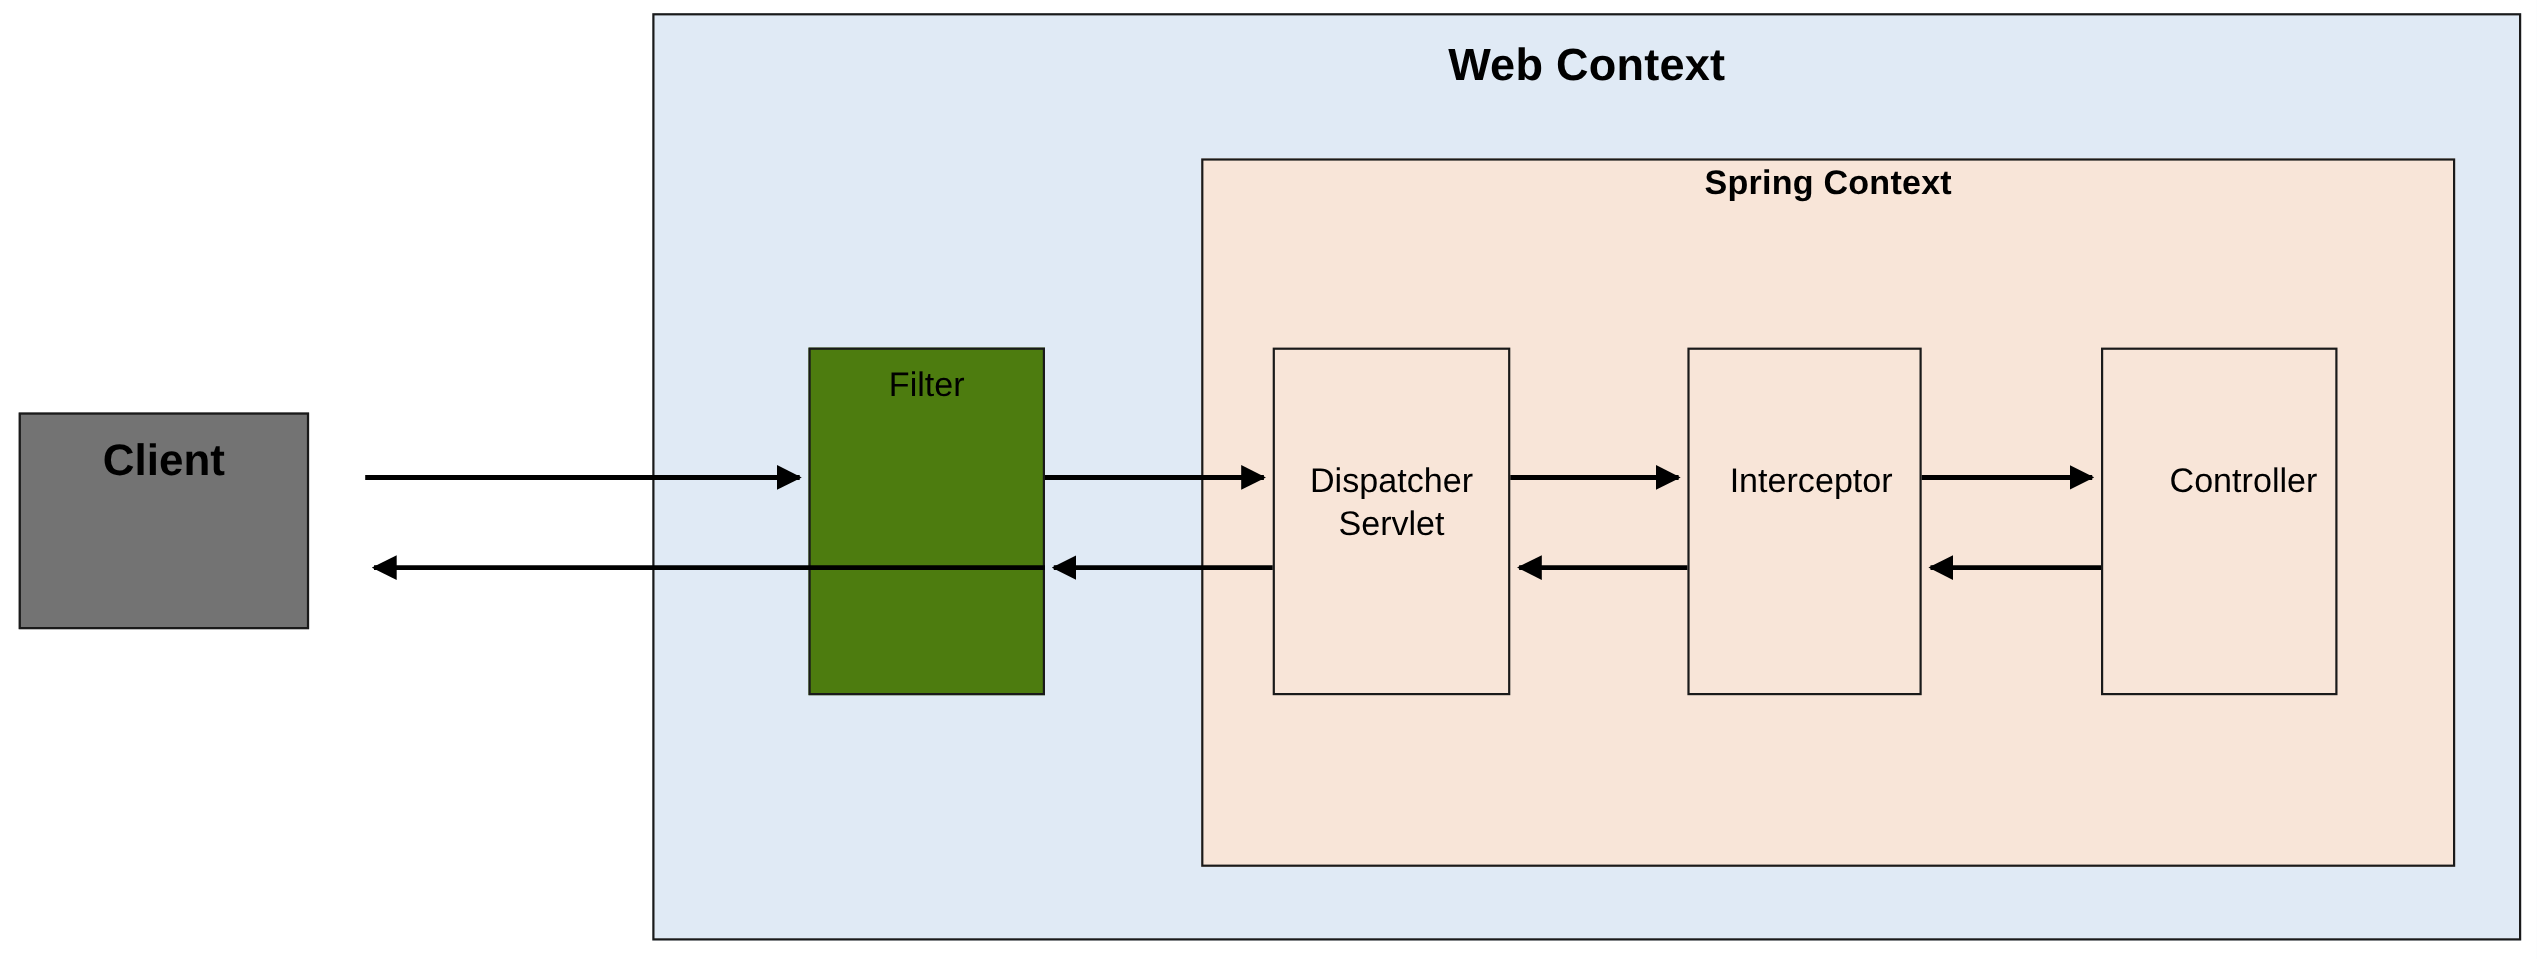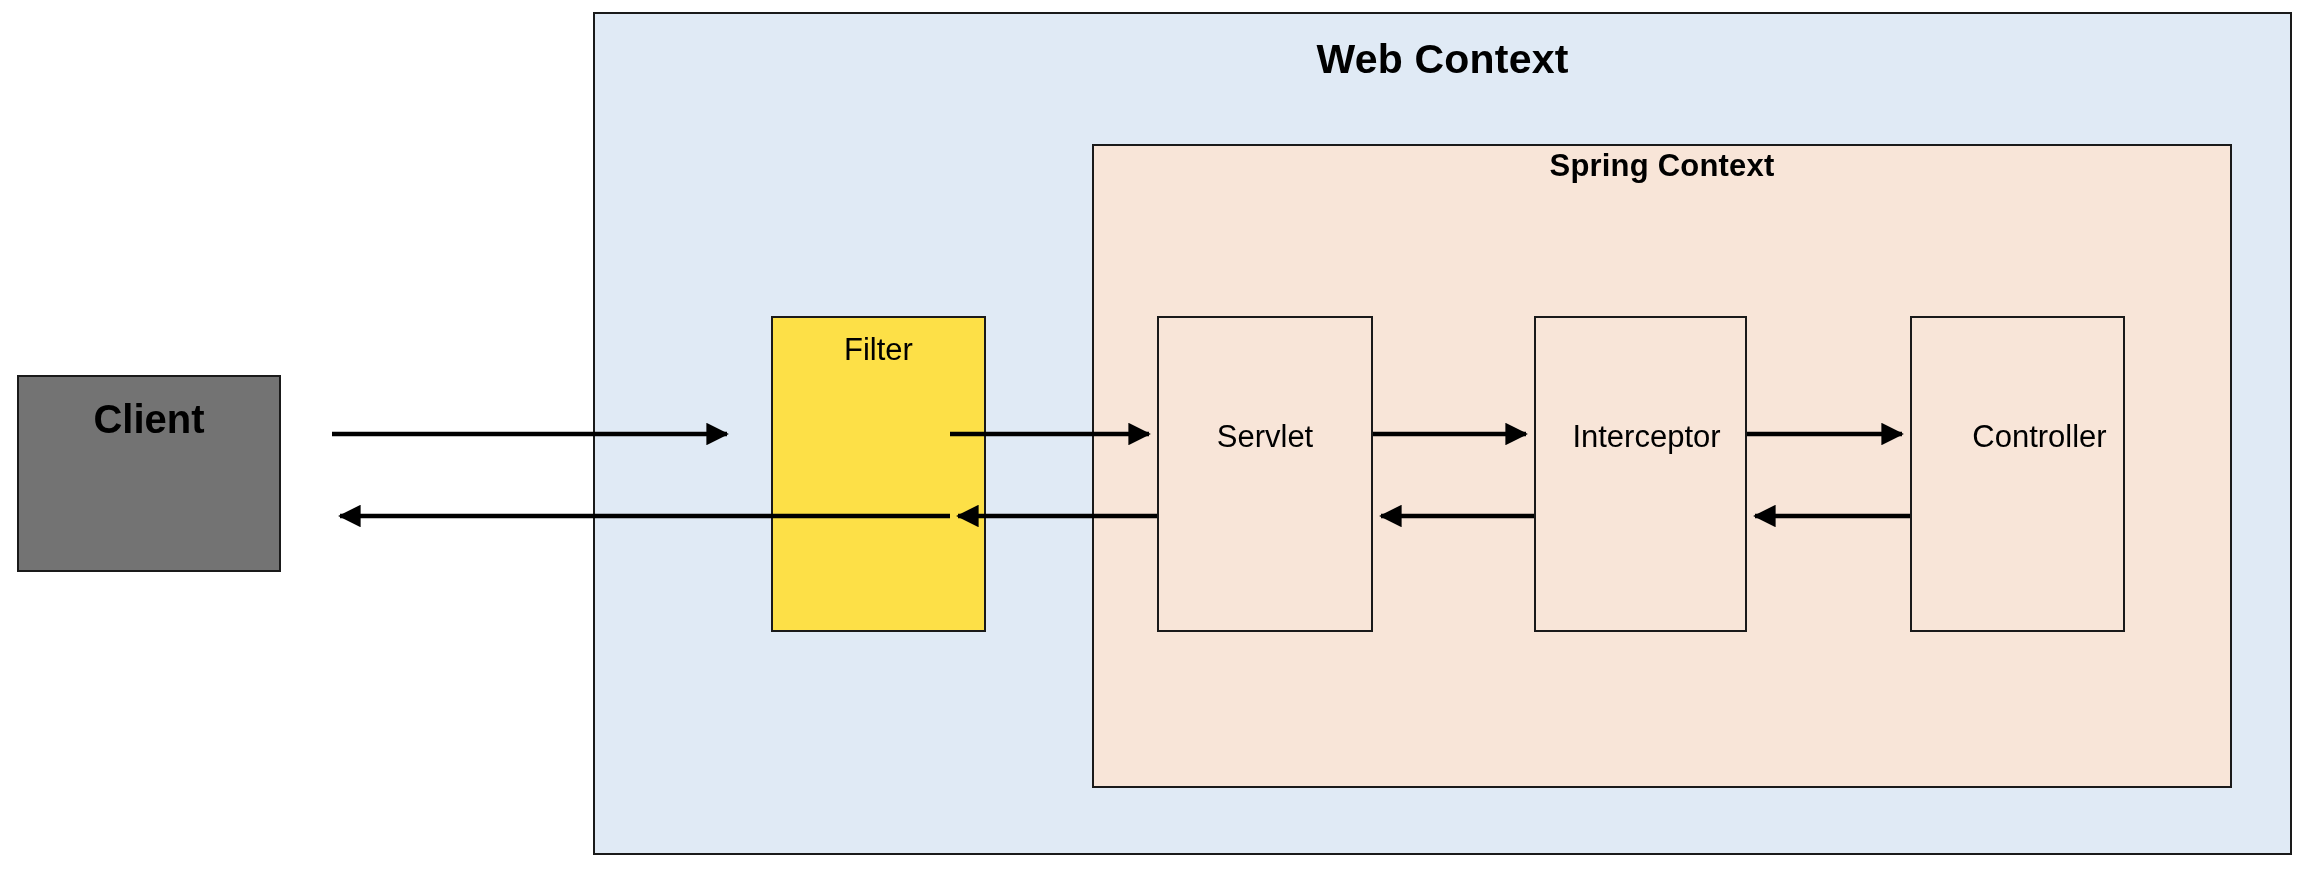--- a/index.html
+++ b/index.html
@@ -49,22 +49,21 @@
     top: 375px;
     width: 264px;
     height: 197px;
     background: #737373;
   }
   .node-filter {
     left: 735px;
     top: 316px;
     width: 215px;
     height: 316px;
-    background: #fde047;
-    margin-left: 36px;
+    background: #4d7c0f;
   }
   .node-dispatcher {
     left: 1157px;
     top: 316px;
     width: 216px;
     height: 316px;
     background: #f8e5d8;
   }
   .node-interceptor {
     left: 1534px;
@@ -157,20 +156,21 @@
   <div class="node node-client">
     <div class="node-label label-client">Client</div>
   </div>
 
   <div class="node node-filter">
     <div class="node-label label-filter">Filter</div>
   </div>
 
   <div class="node node-dispatcher">
     <div class="node-label label-dispatcher">
+      <div>Dispatcher</div>
       <div>Servlet</div>
     </div>
   </div>
 
   <div class="node node-interceptor">
     <div class="node-label label-interceptor">Interceptor</div>
   </div>
 
   <div class="node node-controller">
     <div class="node-label label-controller">Controller</div>

